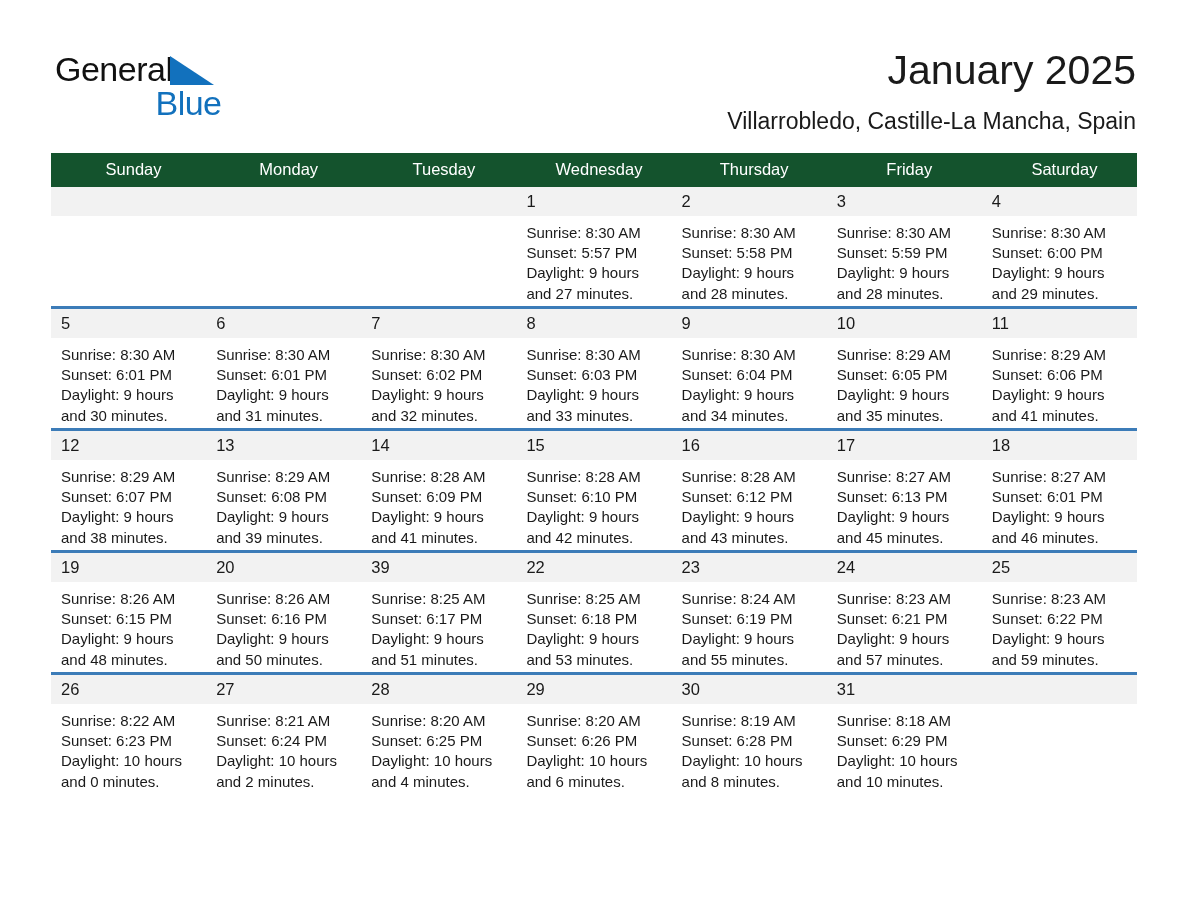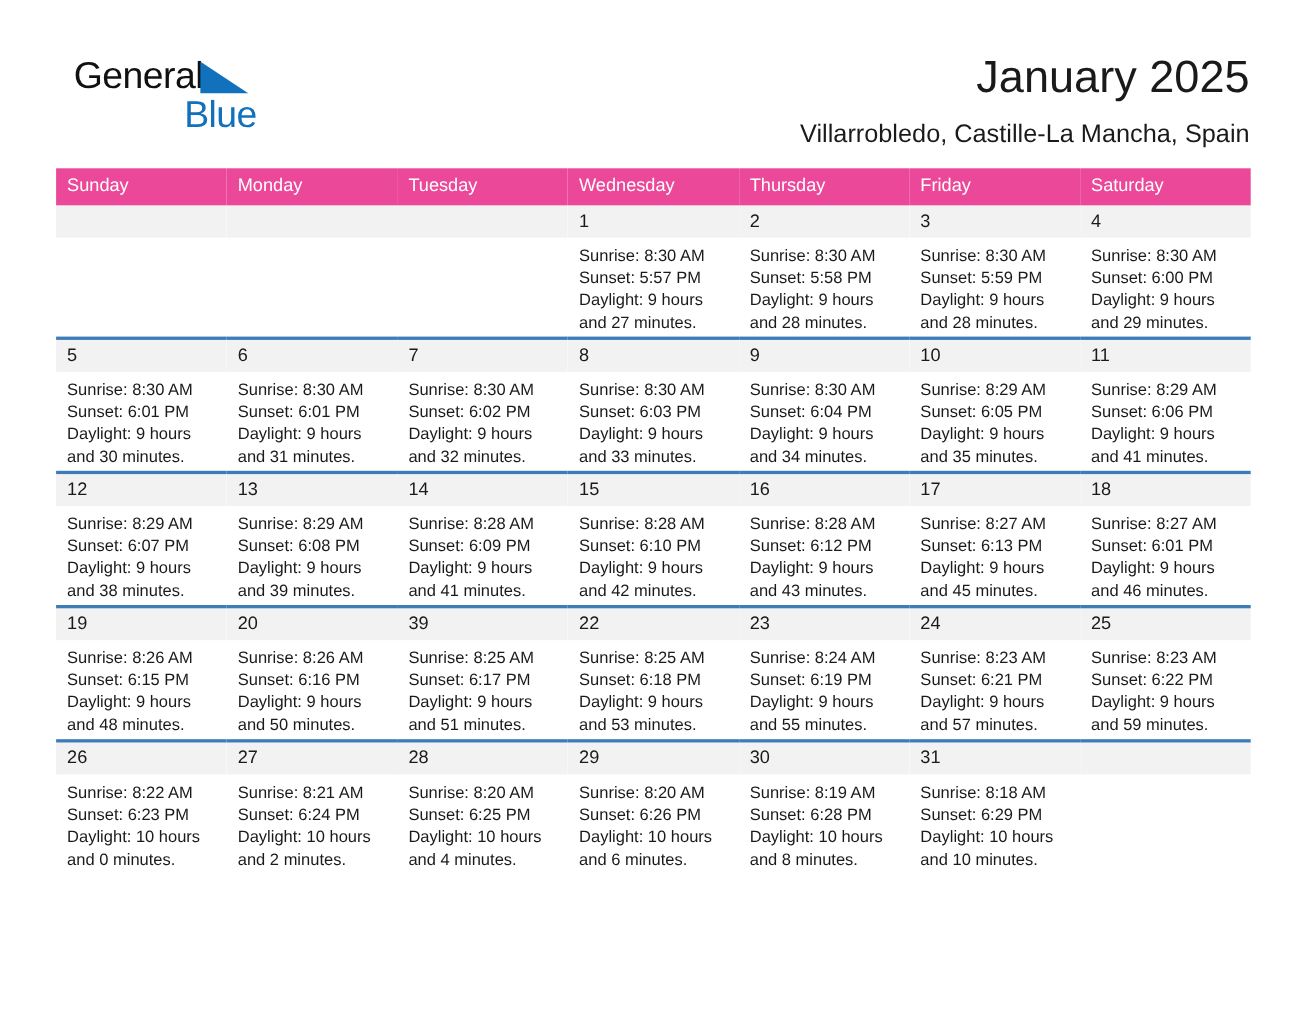--- a/index.html
+++ b/index.html
@@ -22,21 +22,20 @@
     box-sizing: border-box;
   }
 
   
   .top {
     display: flex;
     align-items: flex-start;
     justify-content: space-between;
     padding: 44px 52px 0 55px;
     box-sizing: border-box;
-    margin-left: 12px;
   }
   .brand {
     position: relative;
     width: 200px;
     padding-top: 8px;
   }
   .brand-line1 {
     font-size: 34px;
     line-height: 34px;
     color: #111111;
@@ -84,25 +83,25 @@
     padding: 0 51px 0 51px;
     margin-top: 17px;
     box-sizing: border-box;
   }
   table.calendar {
     width: 1086px;
     border-collapse: collapse;
     table-layout: fixed;
   }
   table.calendar th {
-    background: #ec4899;
+    background: #14532d;
     color: #ffffff;
     font-weight: normal;
     font-size: 16.5px;
-    text-align: left;
+    text-align: center;
     padding: 7px 0 8px 10px;
     height: 16px;
   }
   table.calendar td {
     vertical-align: top;
     padding: 0;
     width: 155.1px;
     height: 119px;
     border-top: 3px solid #3c7cb8;
     background: #ffffff;

